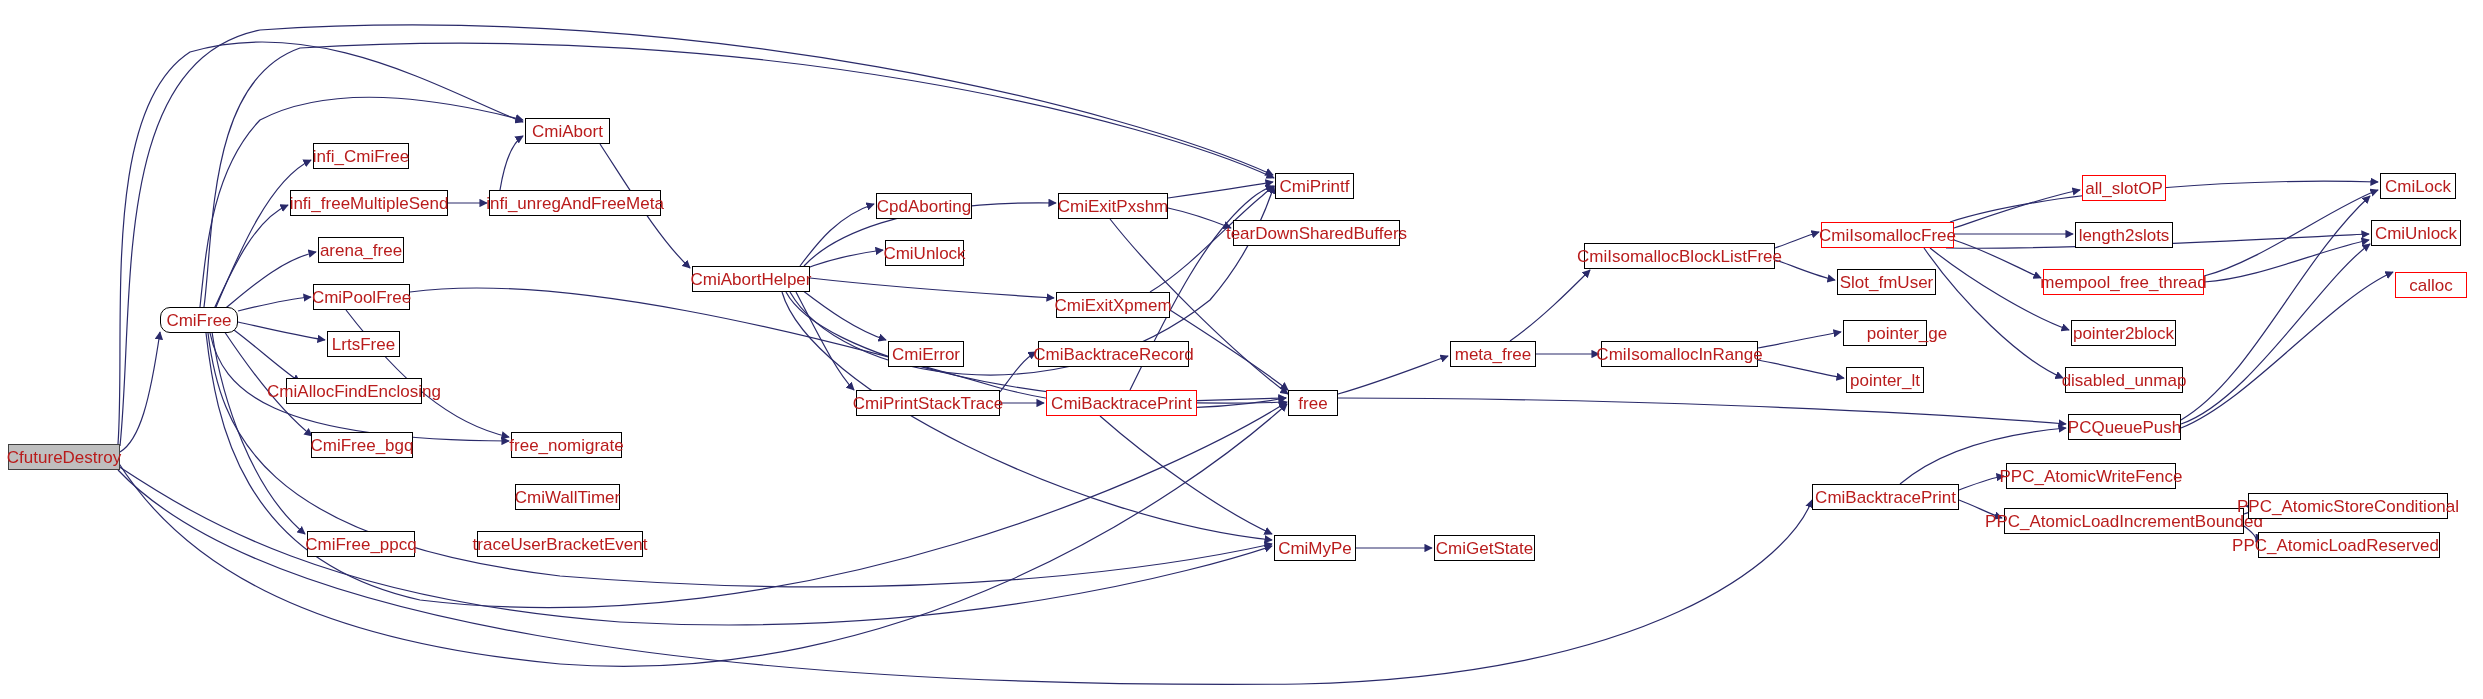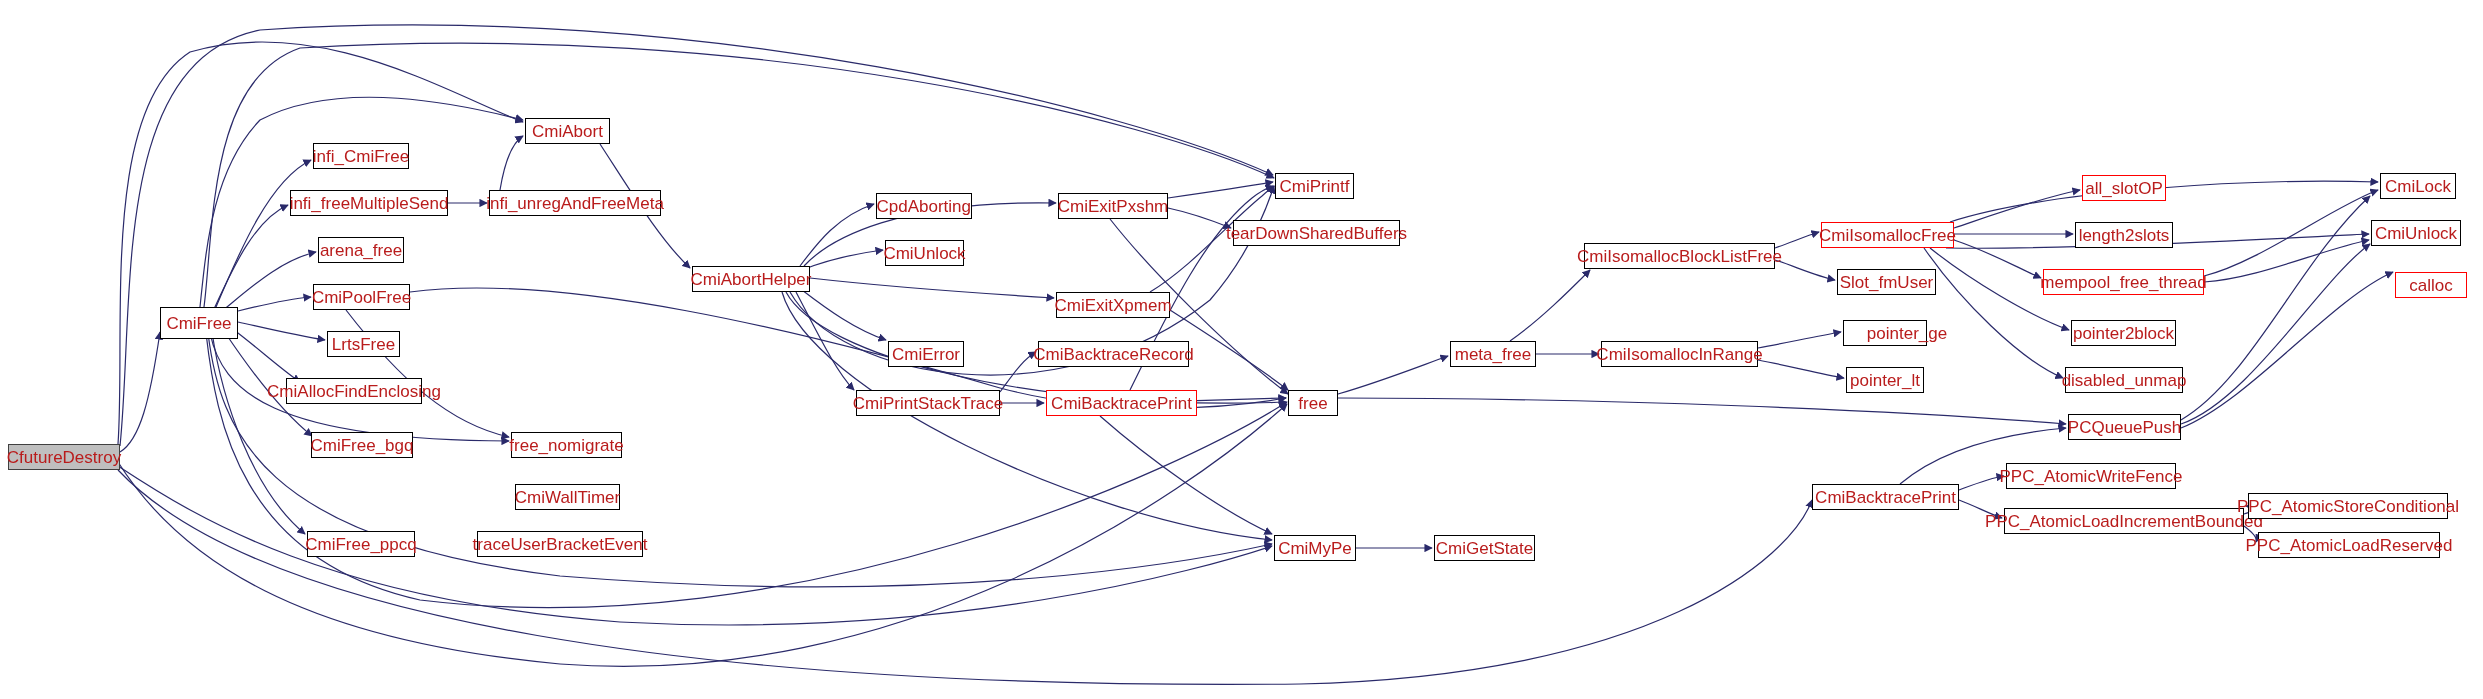--- a/index.html
+++ b/index.html
@@ -110,21 +110,21 @@
         <path d="M1959,500 C1975,506 1990,514 2002,518" fill="none" stroke="#2a2a6a" stroke-width="1.2" marker-end="url(#arrow)"></path>
         <path d="M2244,514 C2256,510 2266,508 2246,506" fill="none" stroke="#2a2a6a" stroke-width="1.2" marker-end="url(#arrow)"></path>
         <path d="M2244,526 C2252,532 2258,538 2256,542" fill="none" stroke="#2a2a6a" stroke-width="1.2" marker-end="url(#arrow)"></path>
         <path d="M1900,484 C1940,450 2000,434 2066,428" fill="none" stroke="#2a2a6a" stroke-width="1.2" marker-end="url(#arrow)"></path>
       </g>
   </svg>
   <div id="nodes">
       <div class="node root" style="left: 8px; top: 444px; width: 112px; height: 26px;">
         <span>CfutureDestroy</span>
       </div>
-      <div class="node" style="left: 160px; top: 307px; width: 78px; height: 32px;">
+      <div class="node" style="left: 160px; top: 307px; width: 78px; height: 26px; border-radius: 10px;">
         <span>CmiFree</span>
       </div>
       <div class="node" style="left: 313px; top: 143px; width: 96px; height: 26px;">
         <span>infi_CmiFree</span>
       </div>
       <div class="node" style="left: 290px; top: 190px; width: 158px; height: 26px;">
         <span>infi_freeMultipleSend</span>
       </div>
       <div class="node" style="left: 318px; top: 237px; width: 86px; height: 26px;">
         <span>arena_free</span>
@@ -155,21 +155,21 @@
       </div>
       <div class="node" style="left: 511px; top: 432px; width: 111px; height: 26px;">
         <span>free_nomigrate</span>
       </div>
       <div class="node" style="left: 515px; top: 484px; width: 105px; height: 26px;">
         <span>CmiWallTimer</span>
       </div>
       <div class="node" style="left: 477px; top: 531px; width: 166px; height: 26px;">
         <span>traceUserBracketEvent</span>
       </div>
-      <div class="node" style="left: 876px; top: 193px; width: 96px; height: 26px; justify-content: flex-end;">
+      <div class="node" style="left: 876px; top: 193px; width: 96px; height: 26px;">
         <span>CpdAborting</span>
       </div>
       <div class="node" style="left: 885px; top: 240px; width: 79px; height: 26px;">
         <span>CmiUnlock</span>
       </div>
       <div class="node" style="left: 888px; top: 341px; width: 76px; height: 26px;">
         <span>CmiError</span>
       </div>
       <div class="node" style="left: 856px; top: 390px; width: 144px; height: 26px; align-items: center;">
         <span>CmiPrintStackTrace</span>
@@ -254,17 +254,17 @@
       </div>
       <div class="node" style="left: 2371px; top: 220px; width: 90px; height: 26px;">
         <span>CmiUnlock</span>
       </div>
       <div class="node red" style="left: 2395px; top: 272px; width: 72px; height: 26px;">
         <span>calloc</span>
       </div>
       <div class="node" style="left: 2248px; top: 493px; width: 200px; height: 26px;">
         <span>PPC_AtomicStoreConditional</span>
       </div>
-      <div class="node" style="left: 2258px; top: 532px; width: 182px; height: 26px;">
+      <div class="node" style="left: 2258px; top: 532px; width: 182px; height: 26px; justify-content: flex-end;">
         <span>PPC_AtomicLoadReserved</span>
       </div>
     </div>
 </div>
 
 </body></html>

